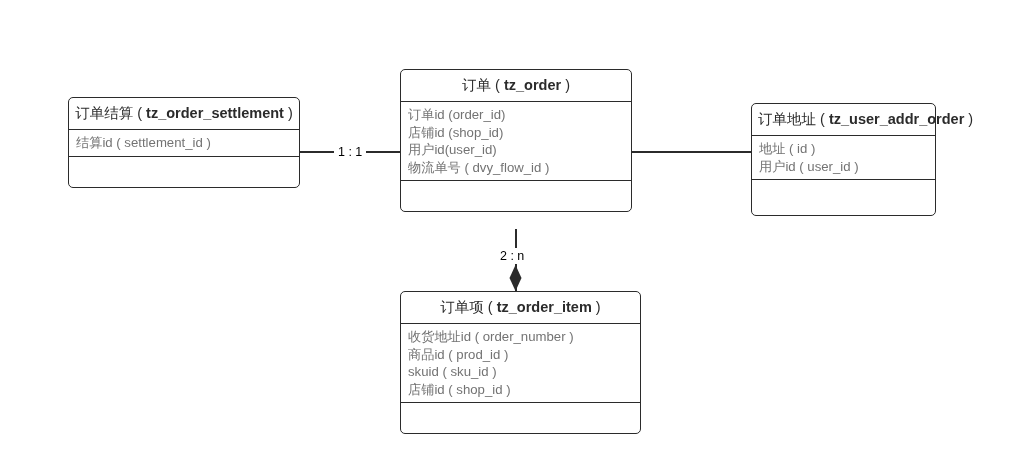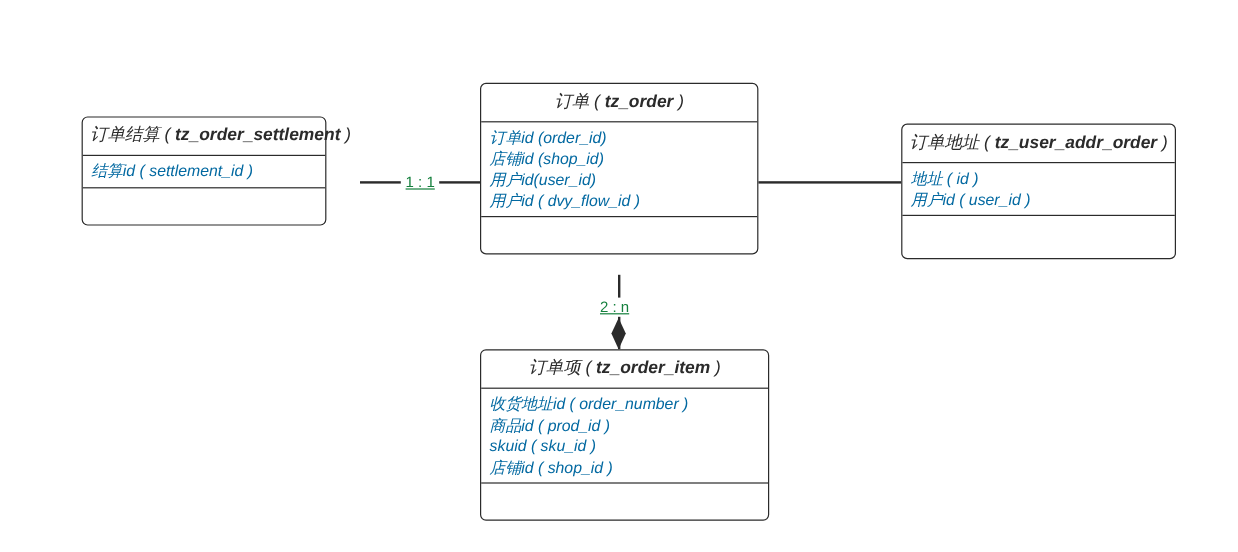--- a/index.html
+++ b/index.html
@@ -25,21 +25,20 @@
   }
 
   
   .entity {
     position: absolute;
     box-sizing: border-box;
     background: #ffffff;
     border: 1.6px solid #2b2b2b;
     border-radius: 5px;
     z-index: 3;
-    font-style: italic;
   }
   .entity-title {
     box-sizing: border-box;
     text-align: center;
     font-size: 14.5px;
     line-height: 1.2;
     padding: 7px 6px 7px 6px;
     border-bottom: 1.6px solid #2b2b2b;
     white-space: nowrap;
     color: #2b2b2b;
@@ -49,34 +48,34 @@
   }
   .entity-attrs {
     box-sizing: border-box;
     padding: 4px 0 4px 7px;
     border-bottom: 1.6px solid #2b2b2b;
   }
   .attr {
     font-size: 13.2px;
     line-height: 17.5px;
     white-space: nowrap;
-    color: #0369a1;
+    color: #737373;
   }
   .entity-footer {
     box-sizing: border-box;
   }
 
   
-  #ent-settlement { left: 68px;  top: 97px;  width: 204px; }
+  #ent-settlement { left: 68px;  top: 97px;  width: 232px; }
   #ent-settlement .entity-footer { height: 30px; }
 
   #ent-order      { left: 400px; top: 69px;  width: 232px; }
   #ent-order .entity-footer { height: 30px; }
 
-  #ent-addr       { left: 751px; top: 103px; width: 229px; }
+  #ent-addr       { left: 751px; top: 103px; width: 185px; }
   #ent-addr .entity-footer { height: 35px; }
 
   #ent-item       { left: 400px; top: 291px; width: 241px; }
   #ent-item .entity-footer { height: 30px; }
 
   
   .conn {
     position: absolute;
     background: #2b2b2b;
     z-index: 1;
@@ -86,26 +85,25 @@
 
   #conn-left   { left: 300px; top: 151px; width: 100px; }
   #conn-right  { left: 632px; top: 151px; width: 119px; }
   #conn-bottom { left: 515px; top: 229px; height: 62px; }
 
   
   .card-label {
     position: absolute;
     font-size: 12.5px;
     line-height: 14px;
-    color: #15803d;
+    color: #000000;
     background: #ffffff;
     padding: 1px 4px;
     white-space: nowrap;
     z-index: 4;
-    text-decoration: underline;
   }
   #card-1-1 { left: 334px; top: 144px; }
   #card-1-n { left: 496px; top: 248px; }
 
   
   #marker-diamond {
     position: absolute;
     left: 508px;
     top: 265px;
     width: 15px;
@@ -140,21 +138,21 @@
   </div>
 
   <div class="entity" id="ent-order">
     <div class="entity-title">
       <span>订单</span><span> ( </span><span class="tname">tz_order</span><span> ) </span>
     </div>
     <div class="entity-attrs">
       <div class="attr">订单id (order_id)</div>
       <div class="attr">店铺id (shop_id)</div>
       <div class="attr">用户id(user_id)</div>
-      <div class="attr">用户id ( dvy_flow_id )</div>
+      <div class="attr">物流单号 ( dvy_flow_id )</div>
     </div>
     <div class="entity-footer"></div>
   </div>
 
   <div class="entity" id="ent-addr">
     <div class="entity-title">
       <span>订单地址</span><span> ( </span><span class="tname">tz_user_addr_order</span><span> ) </span>
     </div>
     <div class="entity-attrs">
       <div class="attr">地址 ( id )</div>

